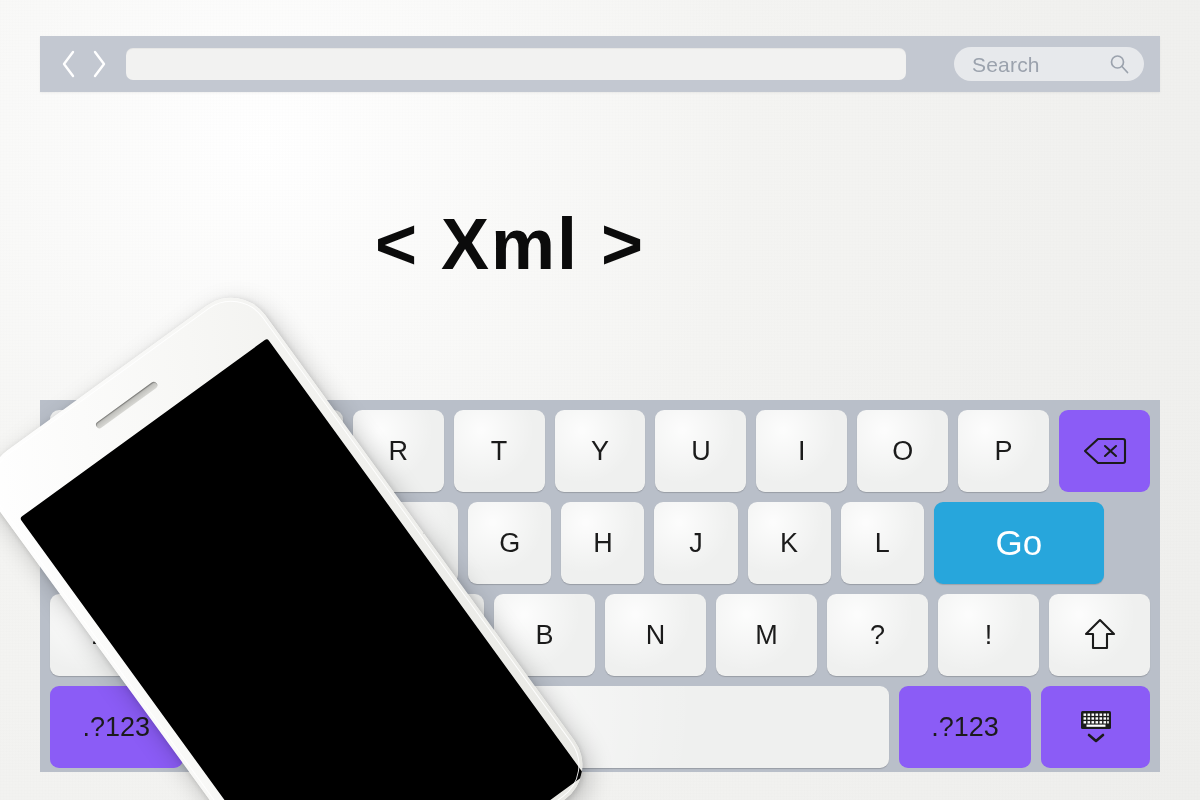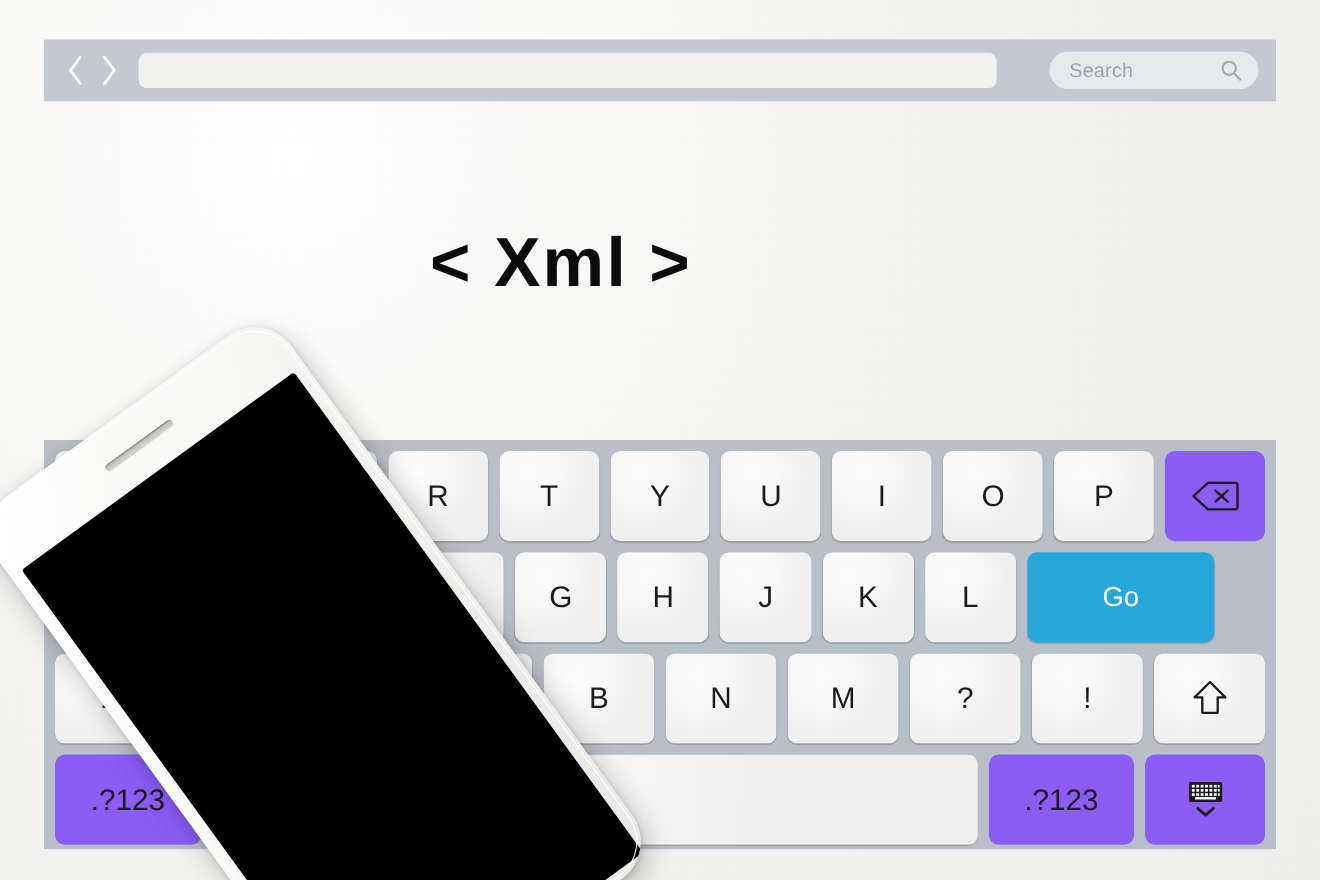--- a/index.html
+++ b/index.html
@@ -71,33 +71,33 @@
     height: 34px;
     background: #e7e9ec;
     border-radius: 17px;
     display: flex;
     align-items: center;
     justify-content: space-between;
     padding: 0 14px 0 18px;
   }
   .search-placeholder {
     color: #9ba2ad;
-    font-size: 18px;
+    font-size: 21px;
     letter-spacing: .2px;
     line-height: 1;
   }
   .search-icon svg { display: block; }
 
   
   .title {
     position: absolute;
     left: 0; top: 208px;
     width: 1020px;
     text-align: center;
-    font-size: 63px;
+    font-size: 72px;
     font-weight: bold;
     color: #0b0b0b;
     letter-spacing: 2px;
     font-family: "Liberation Sans", sans-serif;
     line-height: 1;
     white-space: pre;
   }
 
   
   .keyboard {
@@ -132,21 +132,21 @@
   .key.dark {
     background: #8b5cf6;
     background-image: none;
     box-shadow: none;
   }
   .key.accent {
     background: #27a6dc;
     background-image: none;
     color: #fff;
     box-shadow: 0 1px 1px rgba(0,0,0,.15);
-    font-size: 25px;
+    font-size: 35px;
   }
   .key.wide-2  { flex: 2.05 1 0; }
   .key.space   { flex: 6.4 1 0; }
   .key.sym     { flex: 1.22 1 0; }
 
   .row-2 { padding: 0 46px; }
   .row-3 { padding: 0 0px; }
 
   .key svg { display: block; }
 

